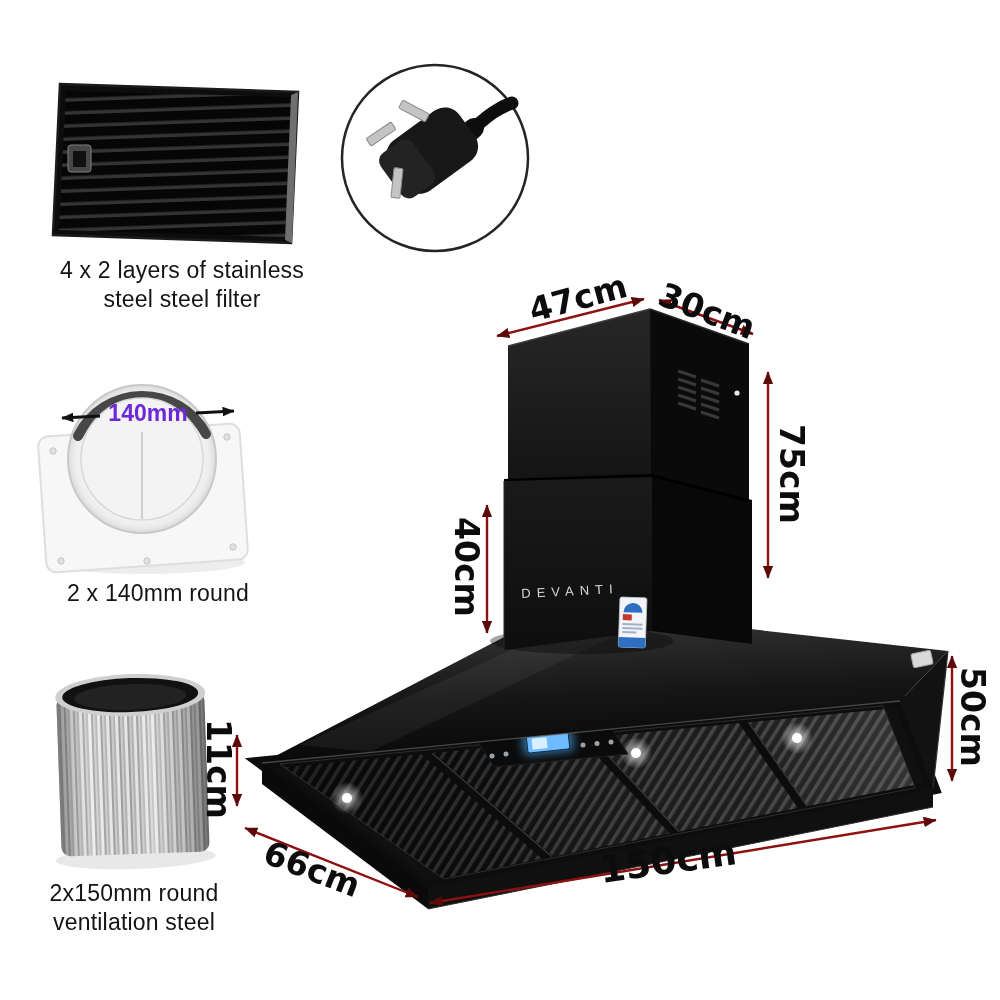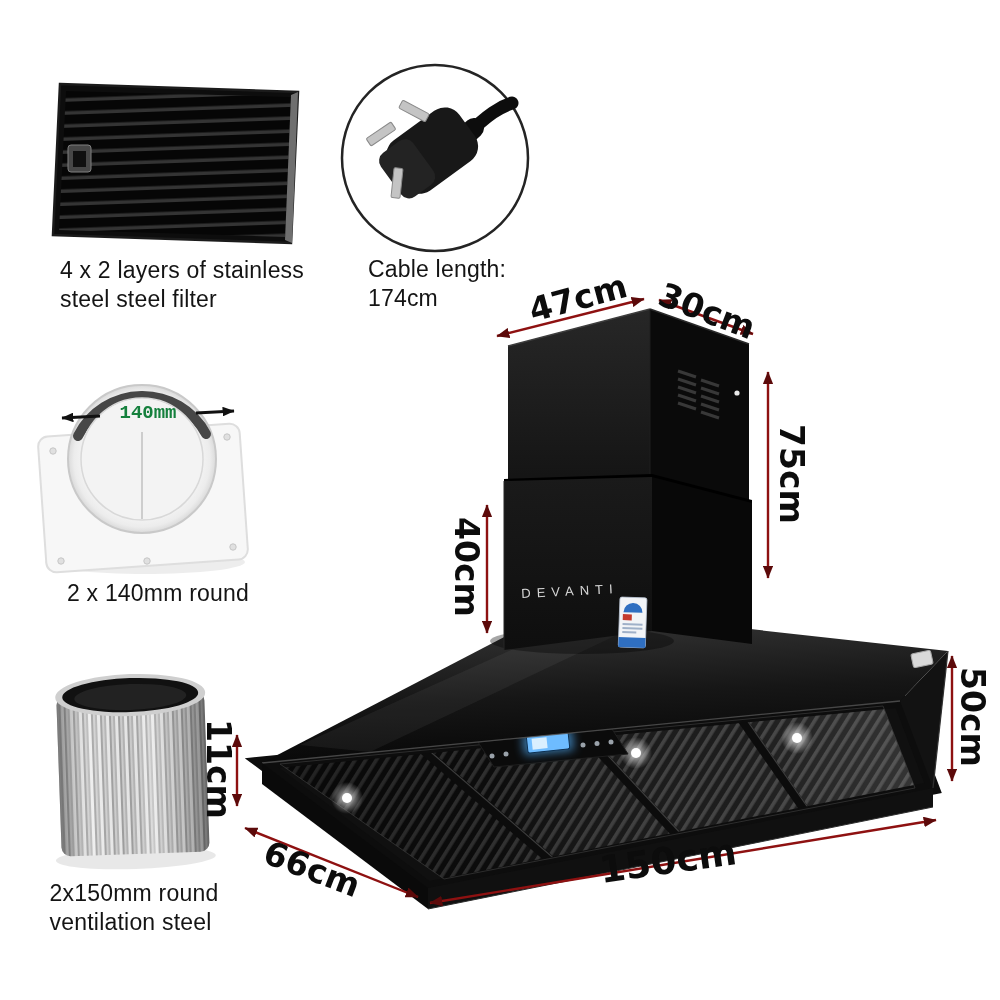--- a/index.html
+++ b/index.html
@@ -1,25 +1,25 @@
 <!DOCTYPE html>
 <html><head>
 <meta charset="utf-8">
 <style>
   html,body{margin:0;padding:0;background:#fff;}
   .stage{position:relative;width:1000px;height:1000px;background:#ffffff;overflow:hidden;
          font-family:"Liberation Sans",sans-serif;}
   svg.scene{position:absolute;left:0;top:0;}
-  .cap{position:absolute;transform:translateX(-50%);text-align:left;font-size:23px;
+  .cap{position:absolute;transform:translateX(-50%);text-align:center;font-size:23px;
        line-height:1.25;color:#141414;letter-spacing:.2px;white-space:nowrap;}
   .dim{position:absolute;font-weight:700;font-size:33px;color:#0c0c0c;white-space:nowrap;
        font-family:"DejaVu Sans",sans-serif;}
   .dim-lg{font-size:37px;}
-  .size-label{position:absolute;font-weight:700;font-size:19px;color:#15803d;
-       transform:translate(-50%,-50%);font-family:Liberation Mono, monospace;}
+  .size-label{position:absolute;font-weight:700;font-size:23px;color:#6d28d9;
+       transform:translate(-50%,-50%);font-family:Liberation Sans, sans-serif;}
   .brand{position:absolute;left:570px;top:591px;transform:translate(-50%,-50%) rotate(-3deg);
        color:#d6d6d6;font-size:13px;letter-spacing:6px;font-weight:400;}
 </style>
 </head>
 <body>
 
 <div class="stage">
 
 <svg class="scene" width="1000" height="1000" viewBox="0 0 1000 1000">
   <defs>
@@ -260,24 +260,20 @@
     <line x1="245" y1="828" x2="418" y2="897" marker-start="url(#arr)" marker-end="url(#arr)"></line>
     <line x1="430" y1="903" x2="936" y2="820" marker-start="url(#arr)" marker-end="url(#arr)"></line>
   </g>
 </svg>
 
 <div class="cap" style="left:182px;top:256px">
   <div>4 x 2 layers of stainless</div>
   <div>steel steel filter</div>
 </div>
 
-<div class="cap" style="left:437px;top:255px">
-  <div>Cable length:</div>
-  <div>174cm</div>
-</div>
 
 <div class="size-label" style="left:148px;top:413px">140mm</div>
 
 <div class="cap" style="left:158px;top:579px">
   <div>2 x 140mm round</div>
 </div>
 
 <div class="cap" style="left:134px;top:879px">
   <div>2x150mm round</div>
   <div>ventilation steel</div>

